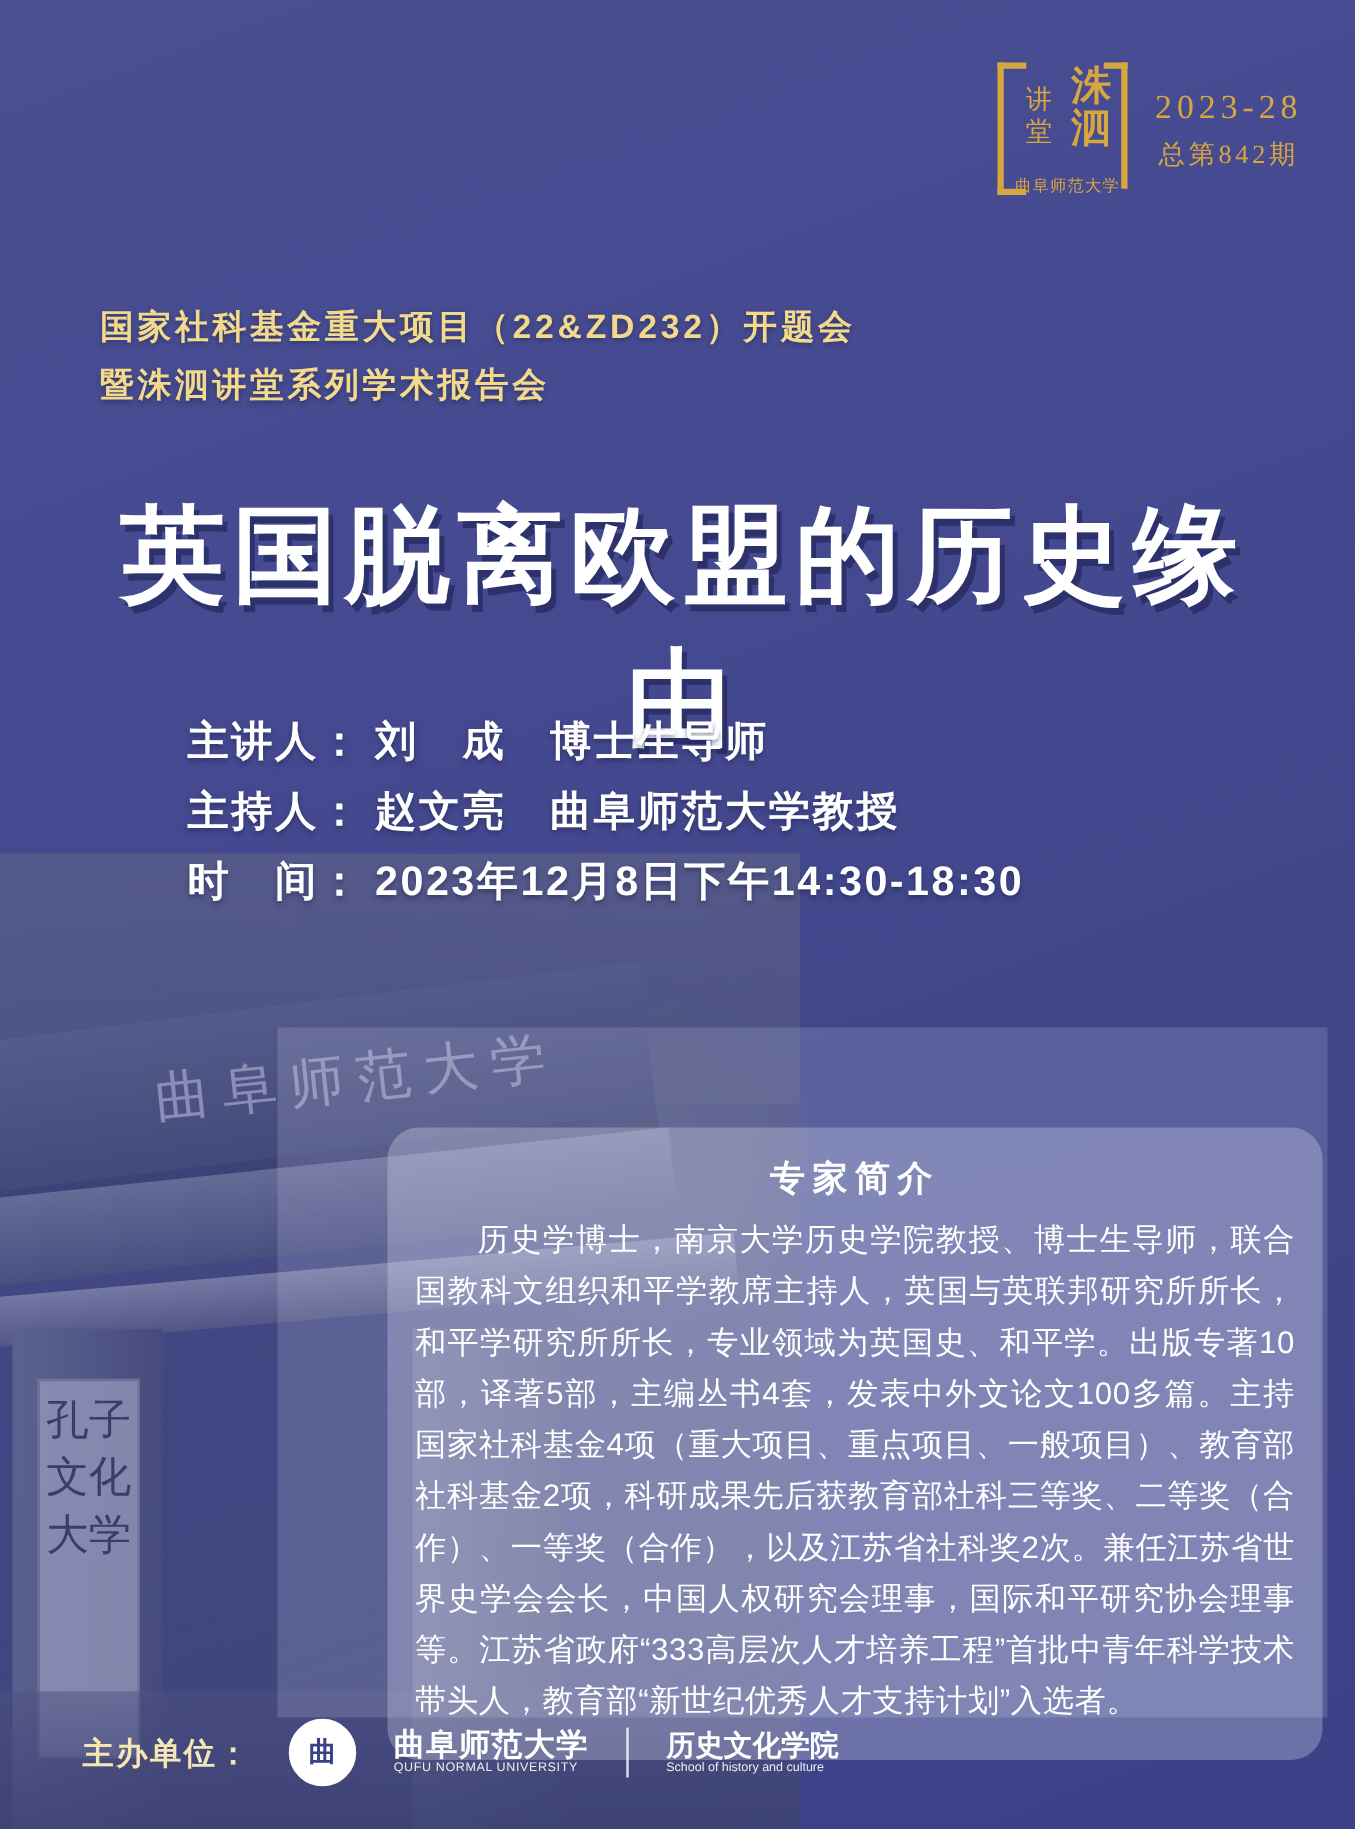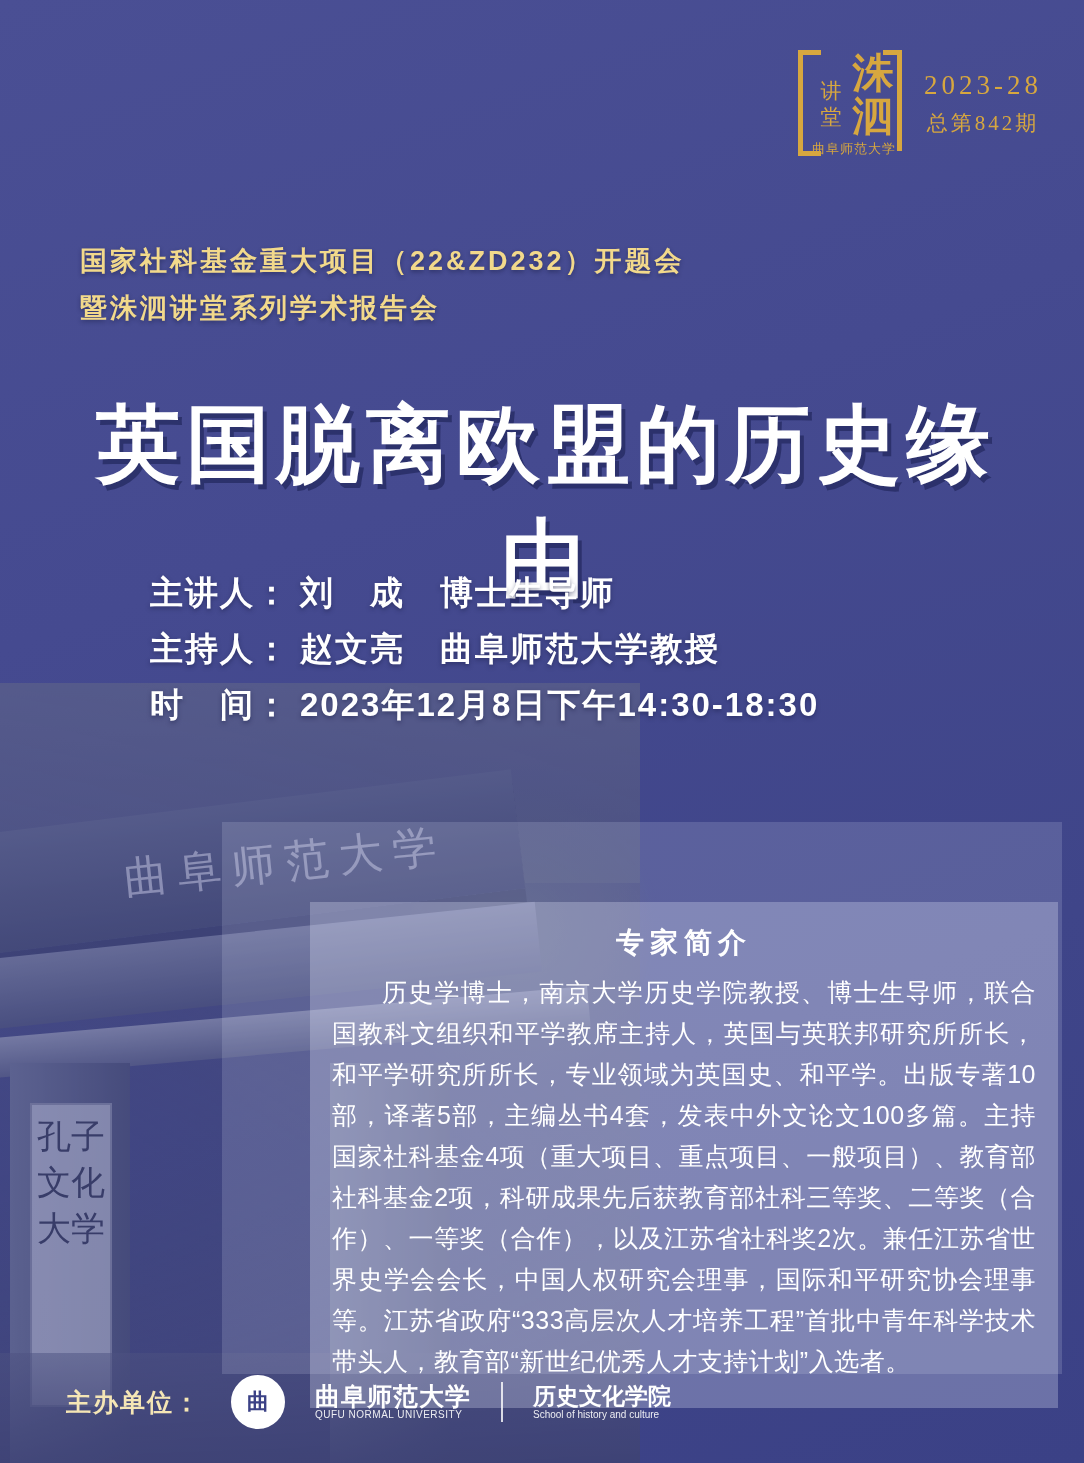--- a/index.html
+++ b/index.html
@@ -90,26 +90,26 @@
     position:absolute;left:0;top:4px;width:18px;height:96px;
     border-left:5px solid #d7a73f;border-top:5px solid #d7a73f;border-bottom:5px solid #d7a73f;
   }
   .seal .bracket-r{
     position:absolute;right:4px;top:4px;width:14px;height:96px;
     border-right:5px solid #d7a73f;border-top:5px solid #d7a73f;
   }
   .seal .ch-small{
     position:absolute;left:16px;top:20px;width:34px;color:#d7a73f;
     font-family:"Liberation Serif","DejaVu Serif",serif;
-    font-size:21px;line-height:1.25;text-align:center;margin-top:12px;
+    font-size:21px;line-height:1.25;text-align:center;
   }
   .seal .ch-big{
     position:absolute;left:52px;top:6px;width:46px;color:#d7a73f;
     font-family:"Liberation Serif","DejaVu Serif",serif;
-    font-size:41px;line-height:1.05;text-align:center;font-weight:bold;
+    font-size:32px;line-height:1.05;text-align:center;font-weight:bold;
   }
   .seal .uni{
     position:absolute;left:4px;bottom:-4px;width:104px;text-align:center;
     color:#d7a73f;font-size:13px;letter-spacing:1px;
     font-family:"Liberation Serif","DejaVu Serif",serif;
   }
   .issue{
     text-align:center;color:#d7a73f;padding-top:24px;
     font-family:"Liberation Serif","DejaVu Serif",serif;
   }
@@ -141,20 +141,21 @@
   
   .panel{
     position:absolute;left:222px;top:822px;width:840px;height:552px;
     background:rgba(210,214,236,.18);
   }
   .bio{
     position:absolute;left:310px;top:902px;width:748px;
     background:rgba(222,226,244,.30);
     padding:18px 22px 26px 22px;
     box-sizing:border-box;
+    border-radius:25px;
   }
   .bio h2{
     margin:4px 0 10px 0;text-align:center;color:#ffffff;
     font-size:28px;font-weight:bold;letter-spacing:6px;
   }
   .bio p{
     margin:0;color:#ffffff;font-size:25px;line-height:41px;text-align:justify;
     text-indent:2em;letter-spacing:.5px;
     font-family:"Liberation Sans","DejaVu Sans",sans-serif;
   }

